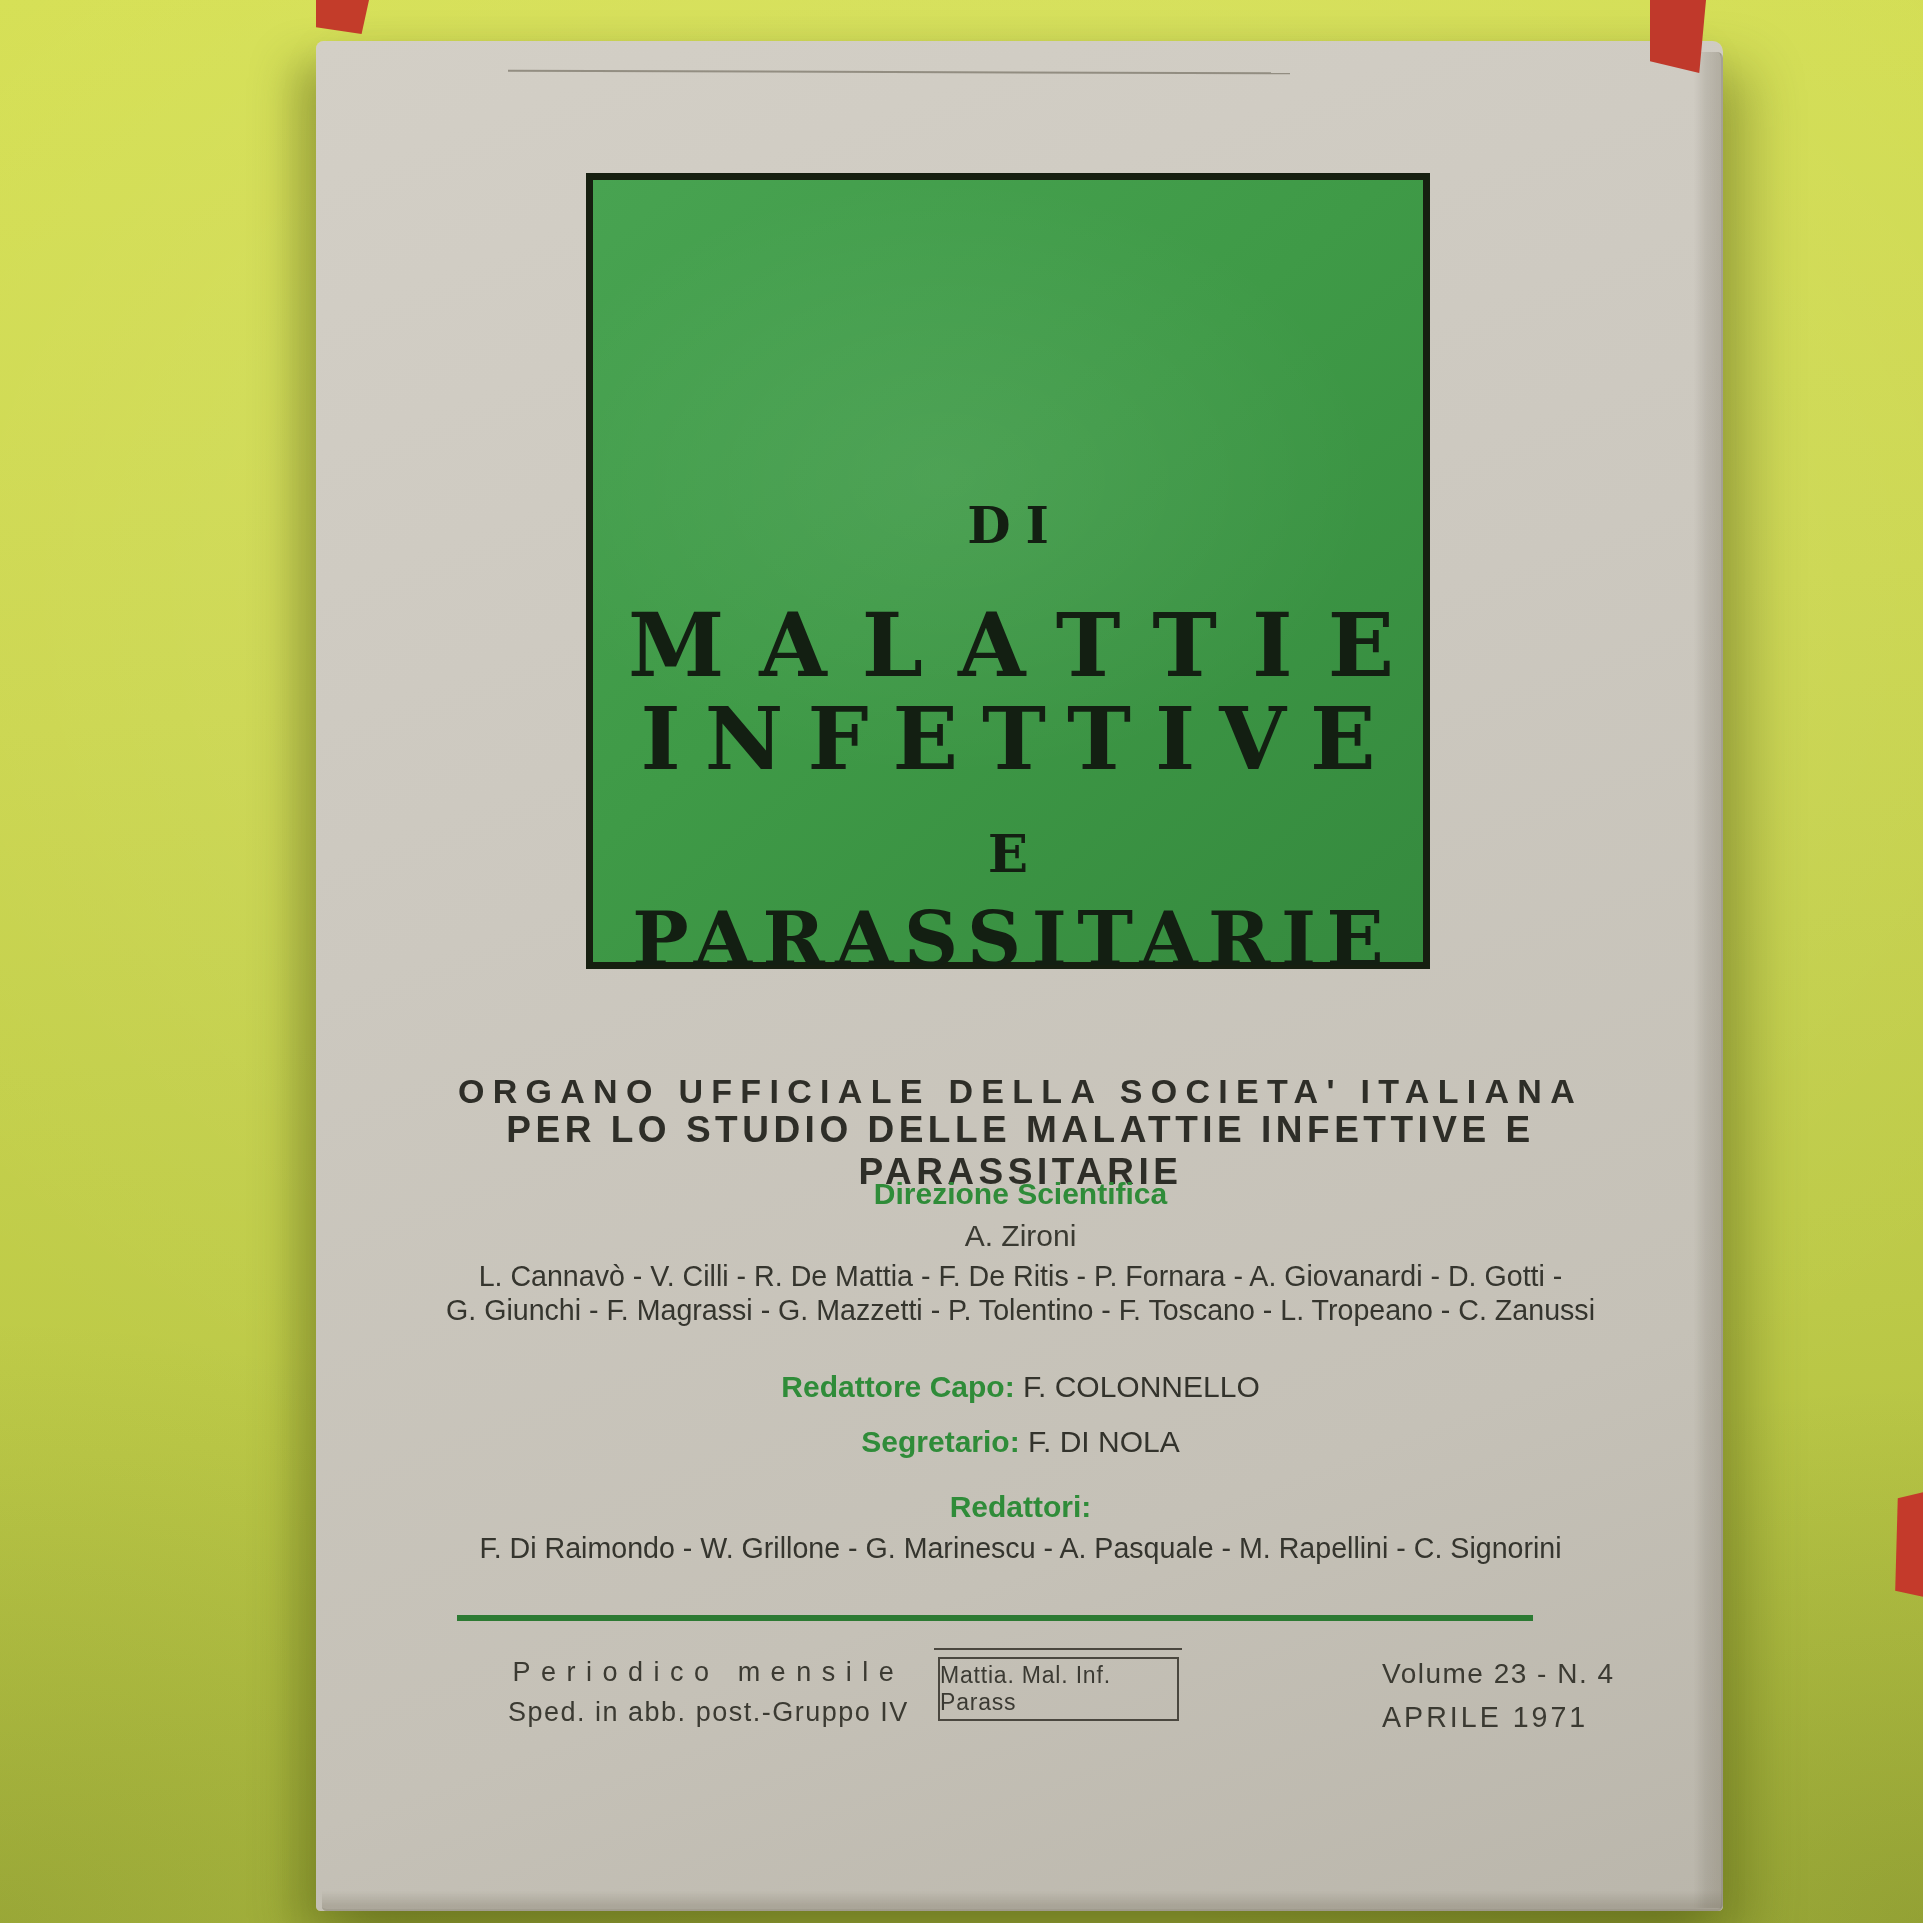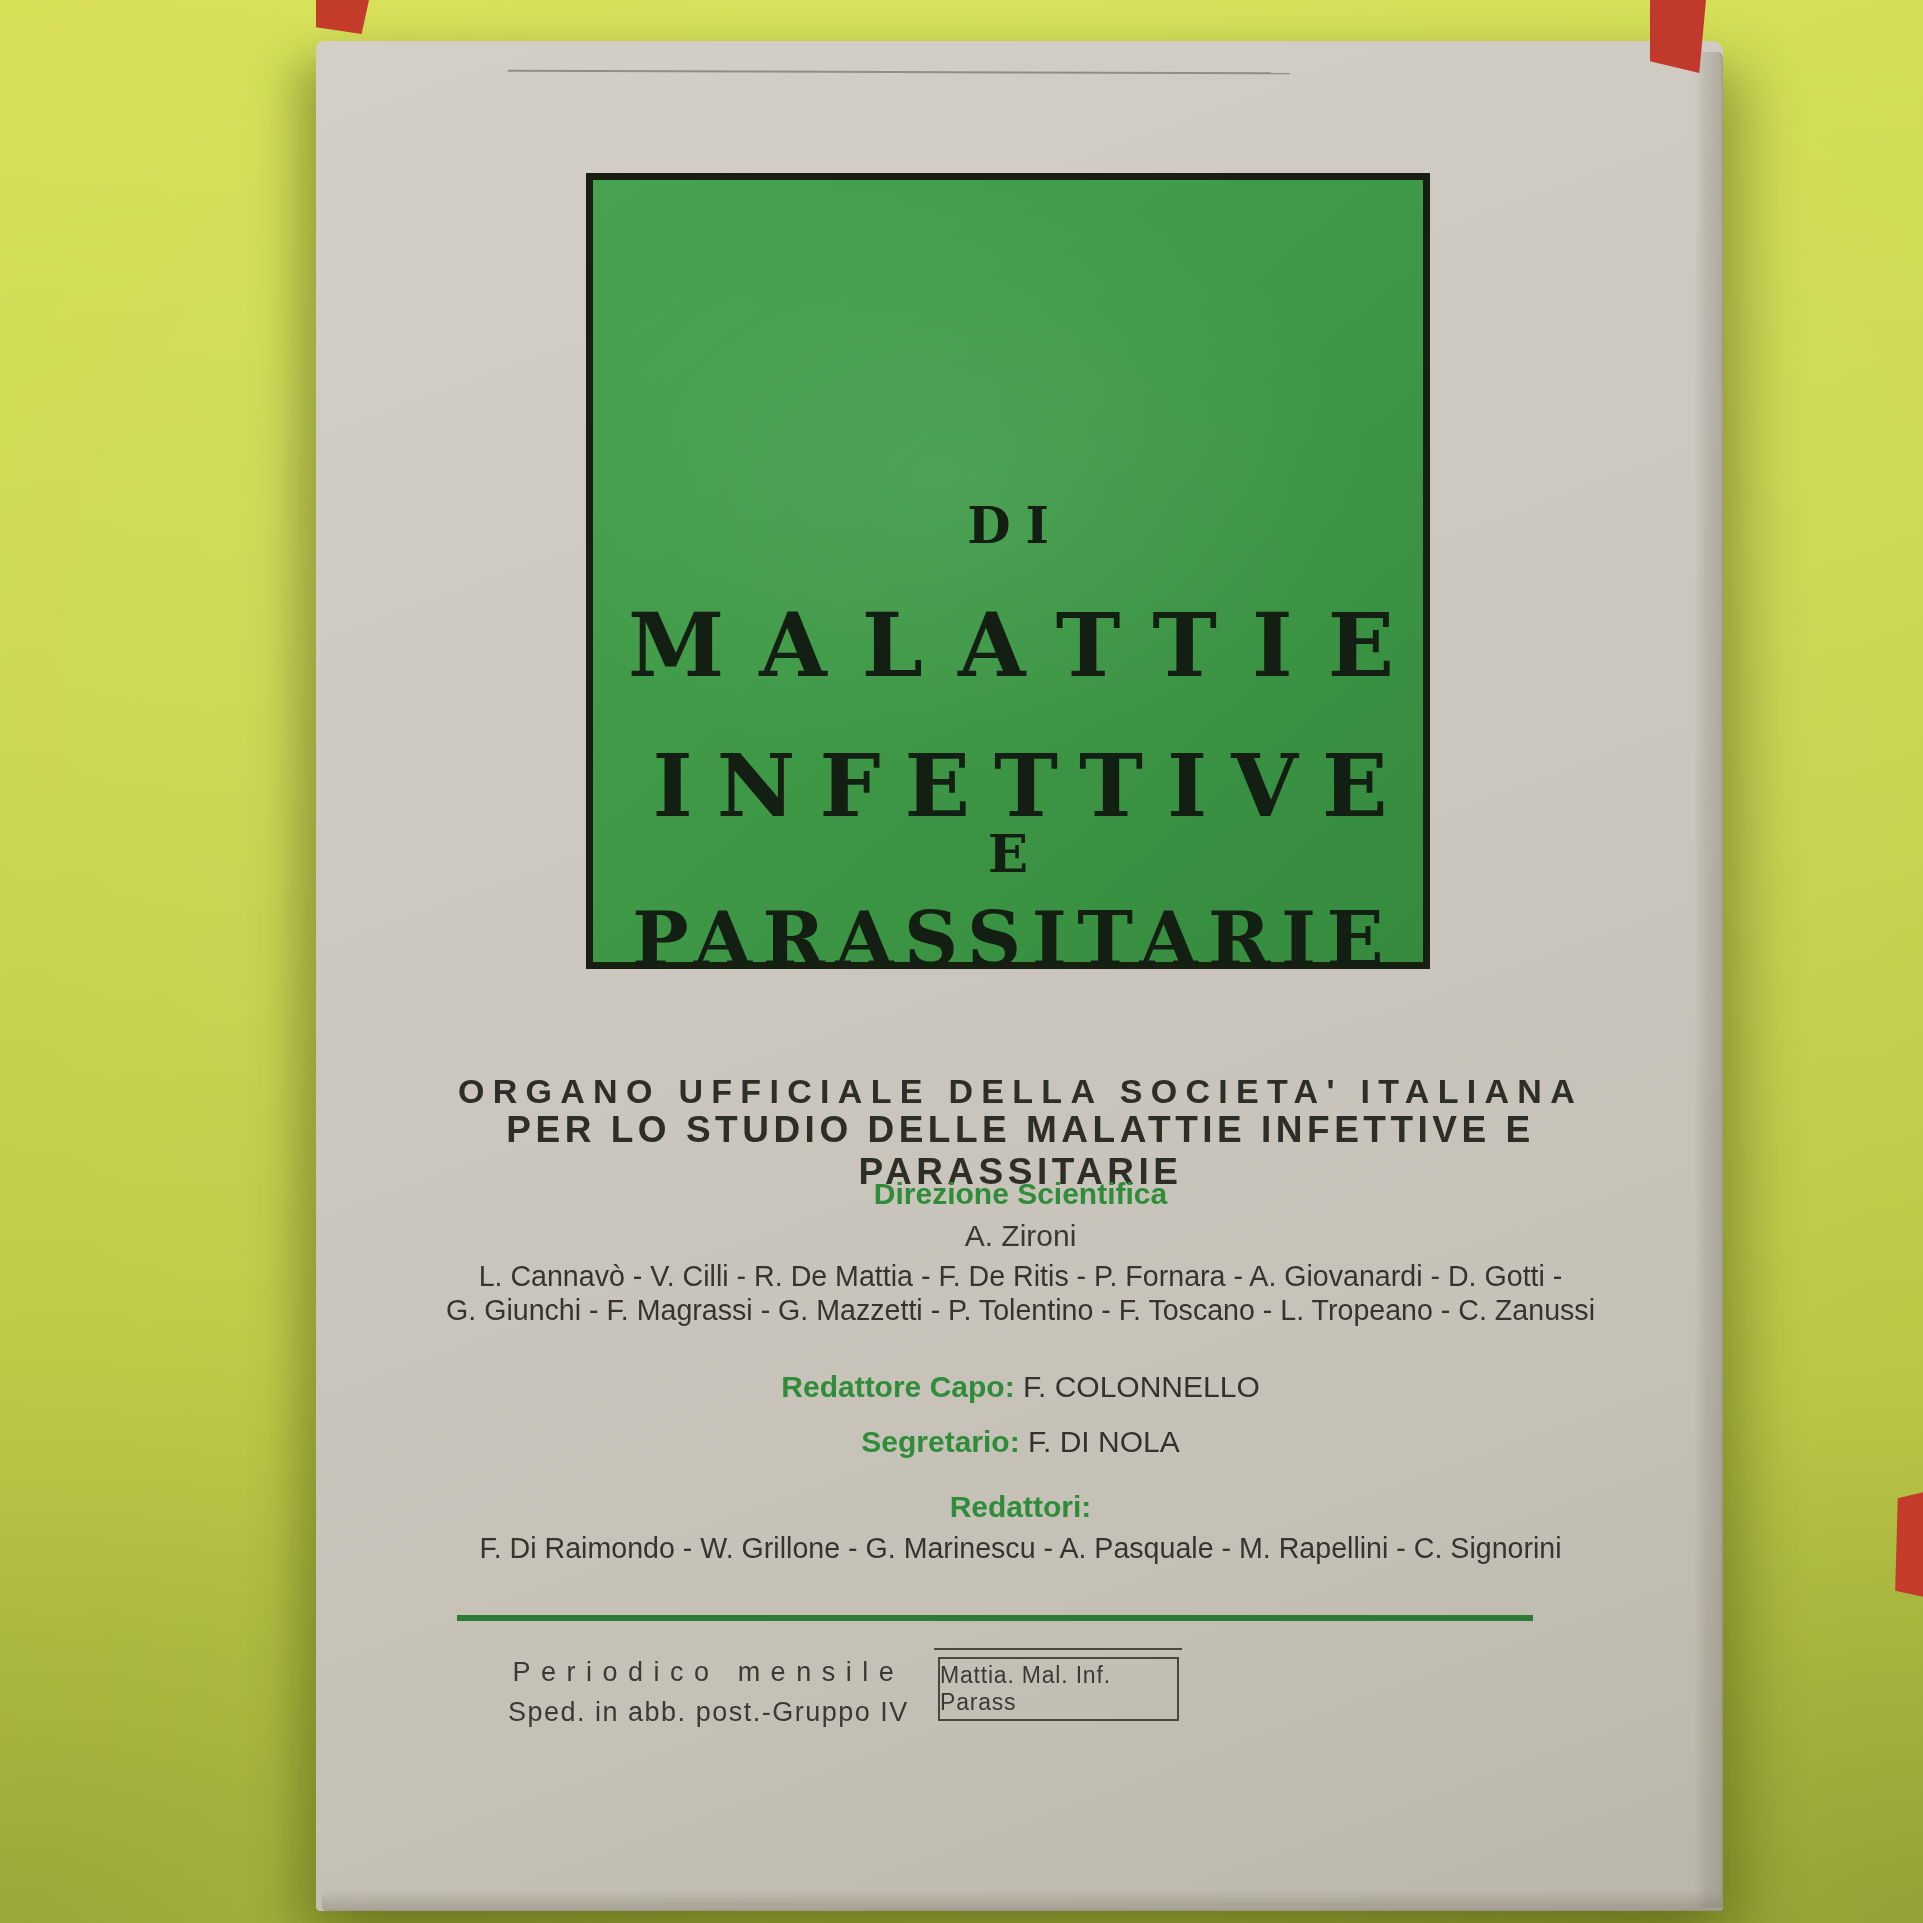--- a/index.html
+++ b/index.html
@@ -54,21 +54,21 @@
   .mast-line{position:absolute;left:0;width:100%;text-align:center;
     font-family:"DejaVu Serif",serif;font-weight:bold;color:#131f12;}
   .mast-script{
     top:139px;height:180px;line-height:180px;font-size:143px;font-style:italic;
     color:#edebdc;-webkit-text-stroke:3px #13210e;
     text-shadow:5.3px 5.3px 0 rgba(12,22,8,.9);
     letter-spacing:-3px;
   }
   .mast-di{top:319px;height:53px;line-height:53px;font-size:50px;letter-spacing:15px;text-indent:15px;}
   .mast-malattie{top:421px;height:90px;line-height:90px;font-size:87px;letter-spacing:35px;text-indent:35px;}
-  .mast-infettive{top:561px;height:90px;line-height:90px;font-size:86px;letter-spacing:24px;text-indent:24px;padding-left:12px;}
+  .mast-infettive{top:514px;height:90px;line-height:90px;font-size:86px;letter-spacing:24px;text-indent:24px;}
   .mast-e{top:645px;height:56px;line-height:56px;font-size:53px;}
   .mast-parassitarie{top:720px;height:79px;line-height:79px;font-size:75px;letter-spacing:10.5px;text-indent:10.5px;}
   
   .tblock{position:absolute;left:30px;top:0;width:1349px;text-align:center;color:#33332d;}
   .organ1{position:absolute;top:1031px;width:100%;font-size:34px;font-weight:bold;letter-spacing:8.3px;color:#2e2e28;}
   .organ2{position:absolute;top:1068px;width:100%;font-size:37px;font-weight:bold;letter-spacing:4.5px;color:#2e2e28;}
   .green-label{color:#2f8c39;font-weight:bold;}
   .direzione{position:absolute;top:1136px;width:100%;font-size:30px;}
   .zironi{position:absolute;top:1178px;width:100%;font-size:30px;color:#3a3a32;}
   .names1{position:absolute;top:1219px;width:100%;font-size:28.6px;color:#35352e;}
@@ -143,16 +143,20 @@
     <div class="foot-left">
       <div class="l1">Periodico mensile</div>
       <div class="l2">Sped. in abb. post.-Gruppo IV</div>
     </div>
 
     <div class="stamp-line"></div>
     <div class="stamp-box">
       <span>Mattia. Mal. Inf. Parass</span>
     </div>
 
+    <div class="foot-right">
+      <div class="l1">Volume 23 - N. 4</div>
+      <div class="l2">APRILE 1971</div>
+    </div>
 
   </div>
 </div>
 
 
 </body></html>

